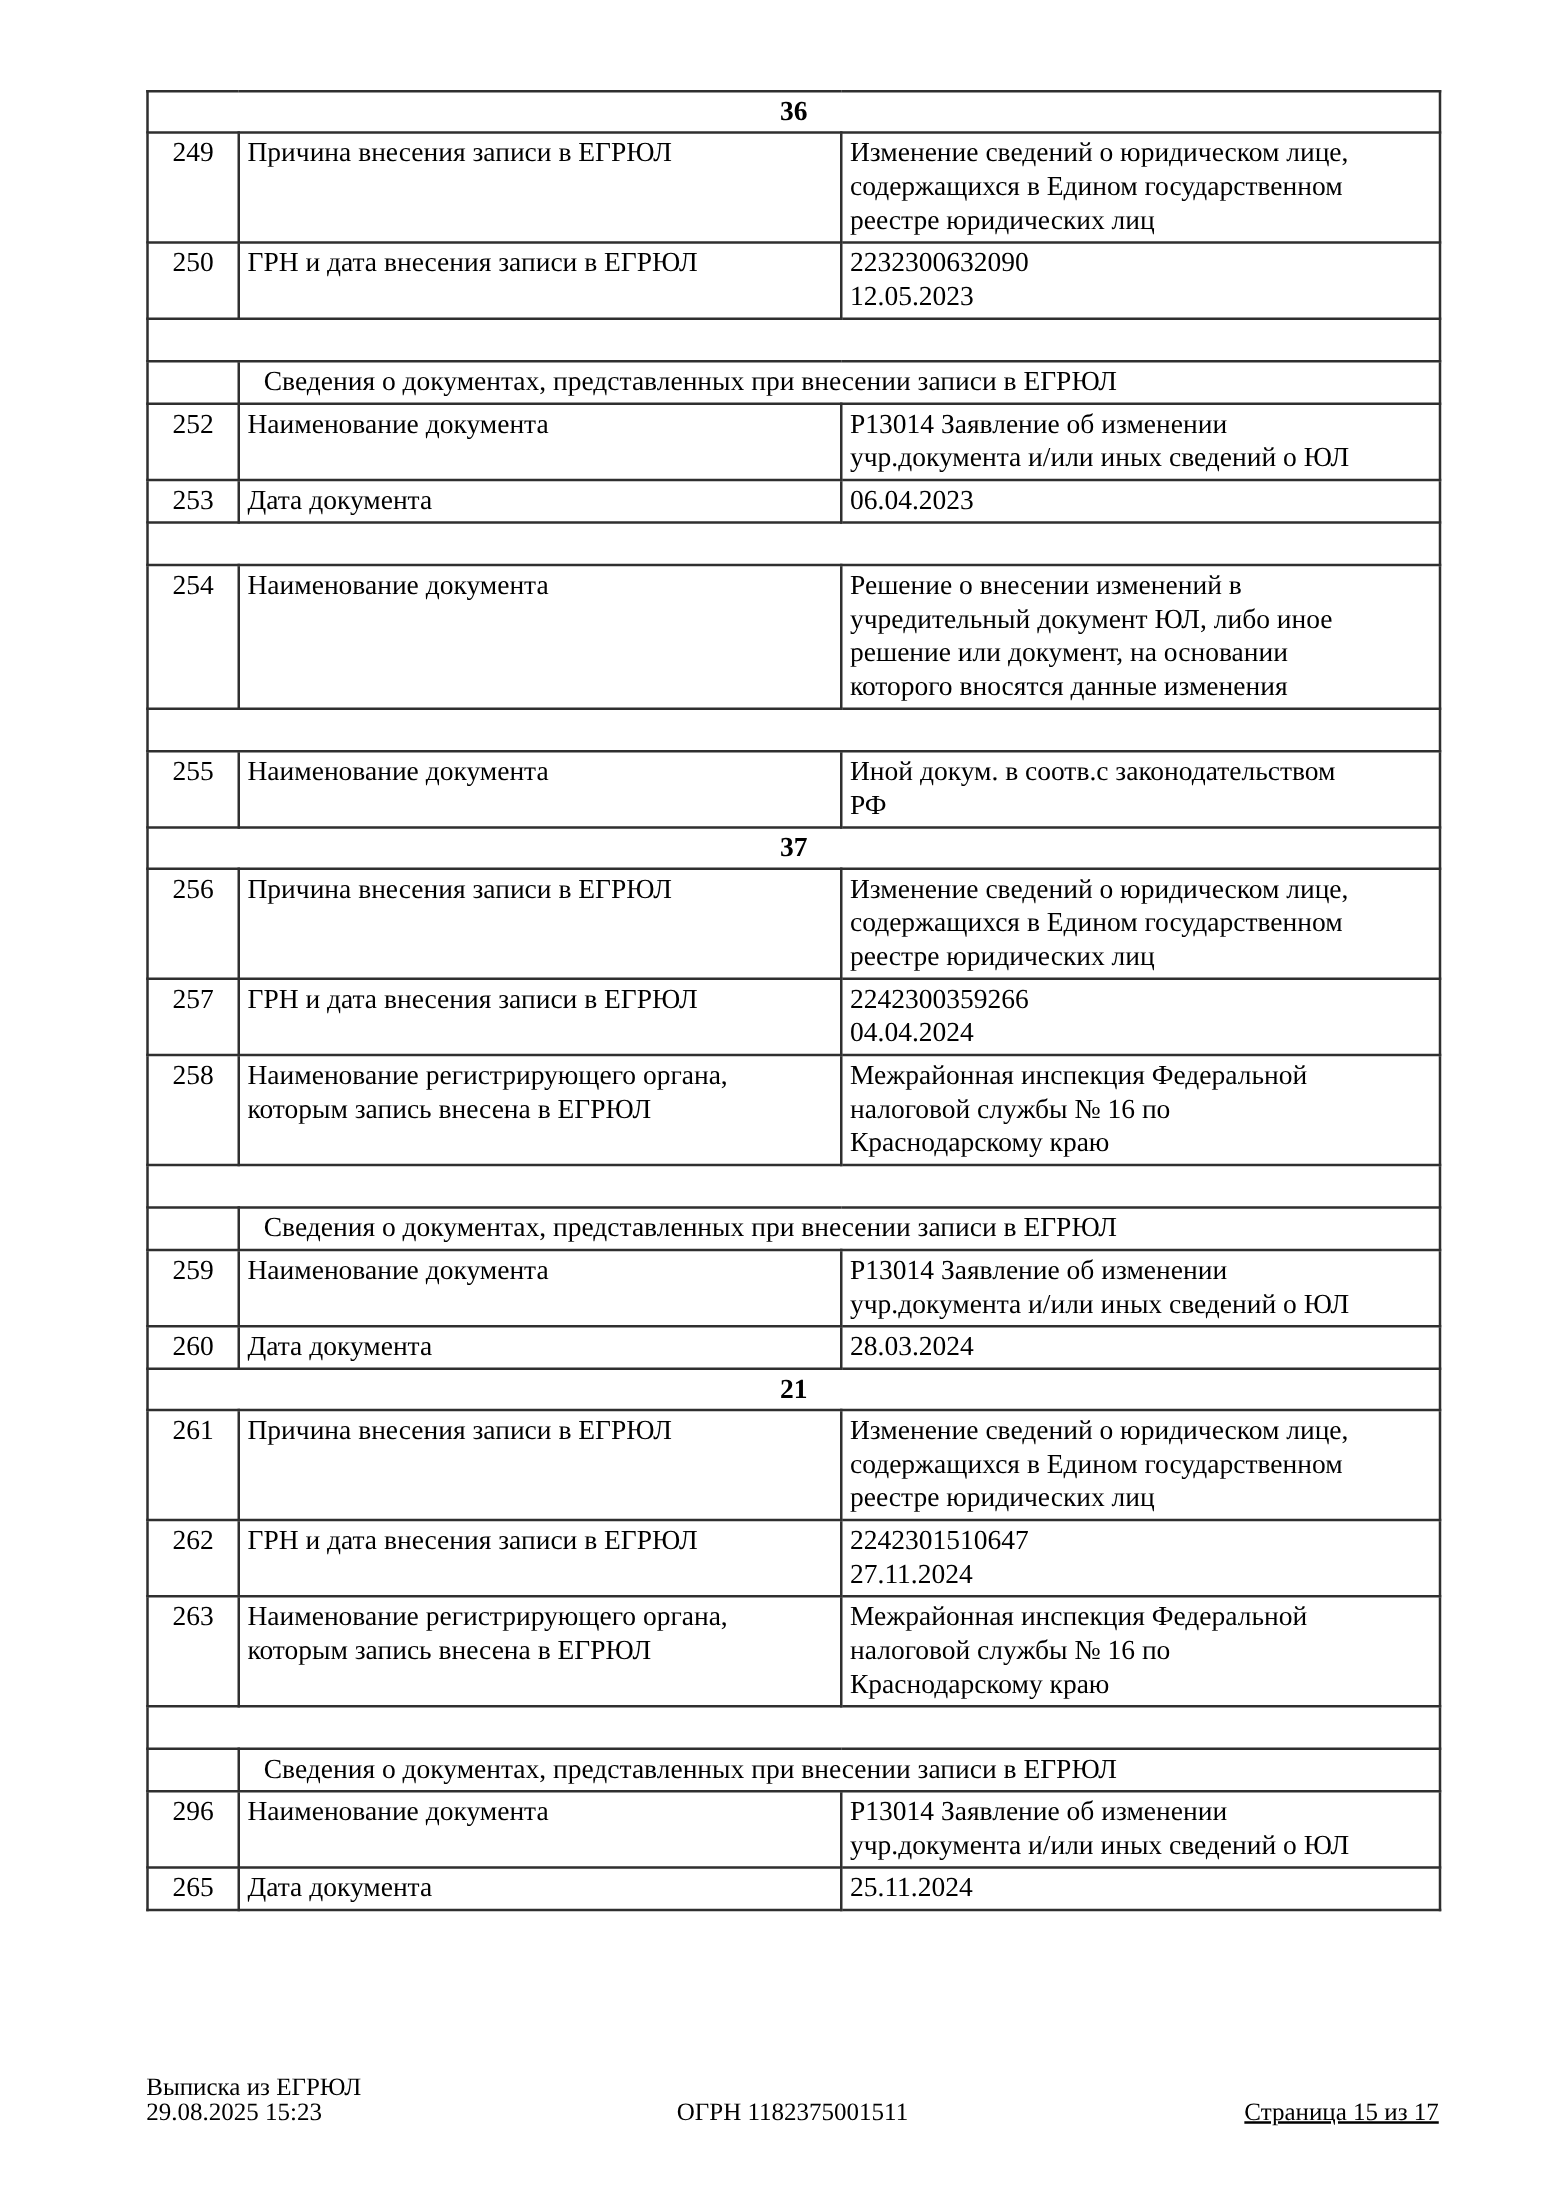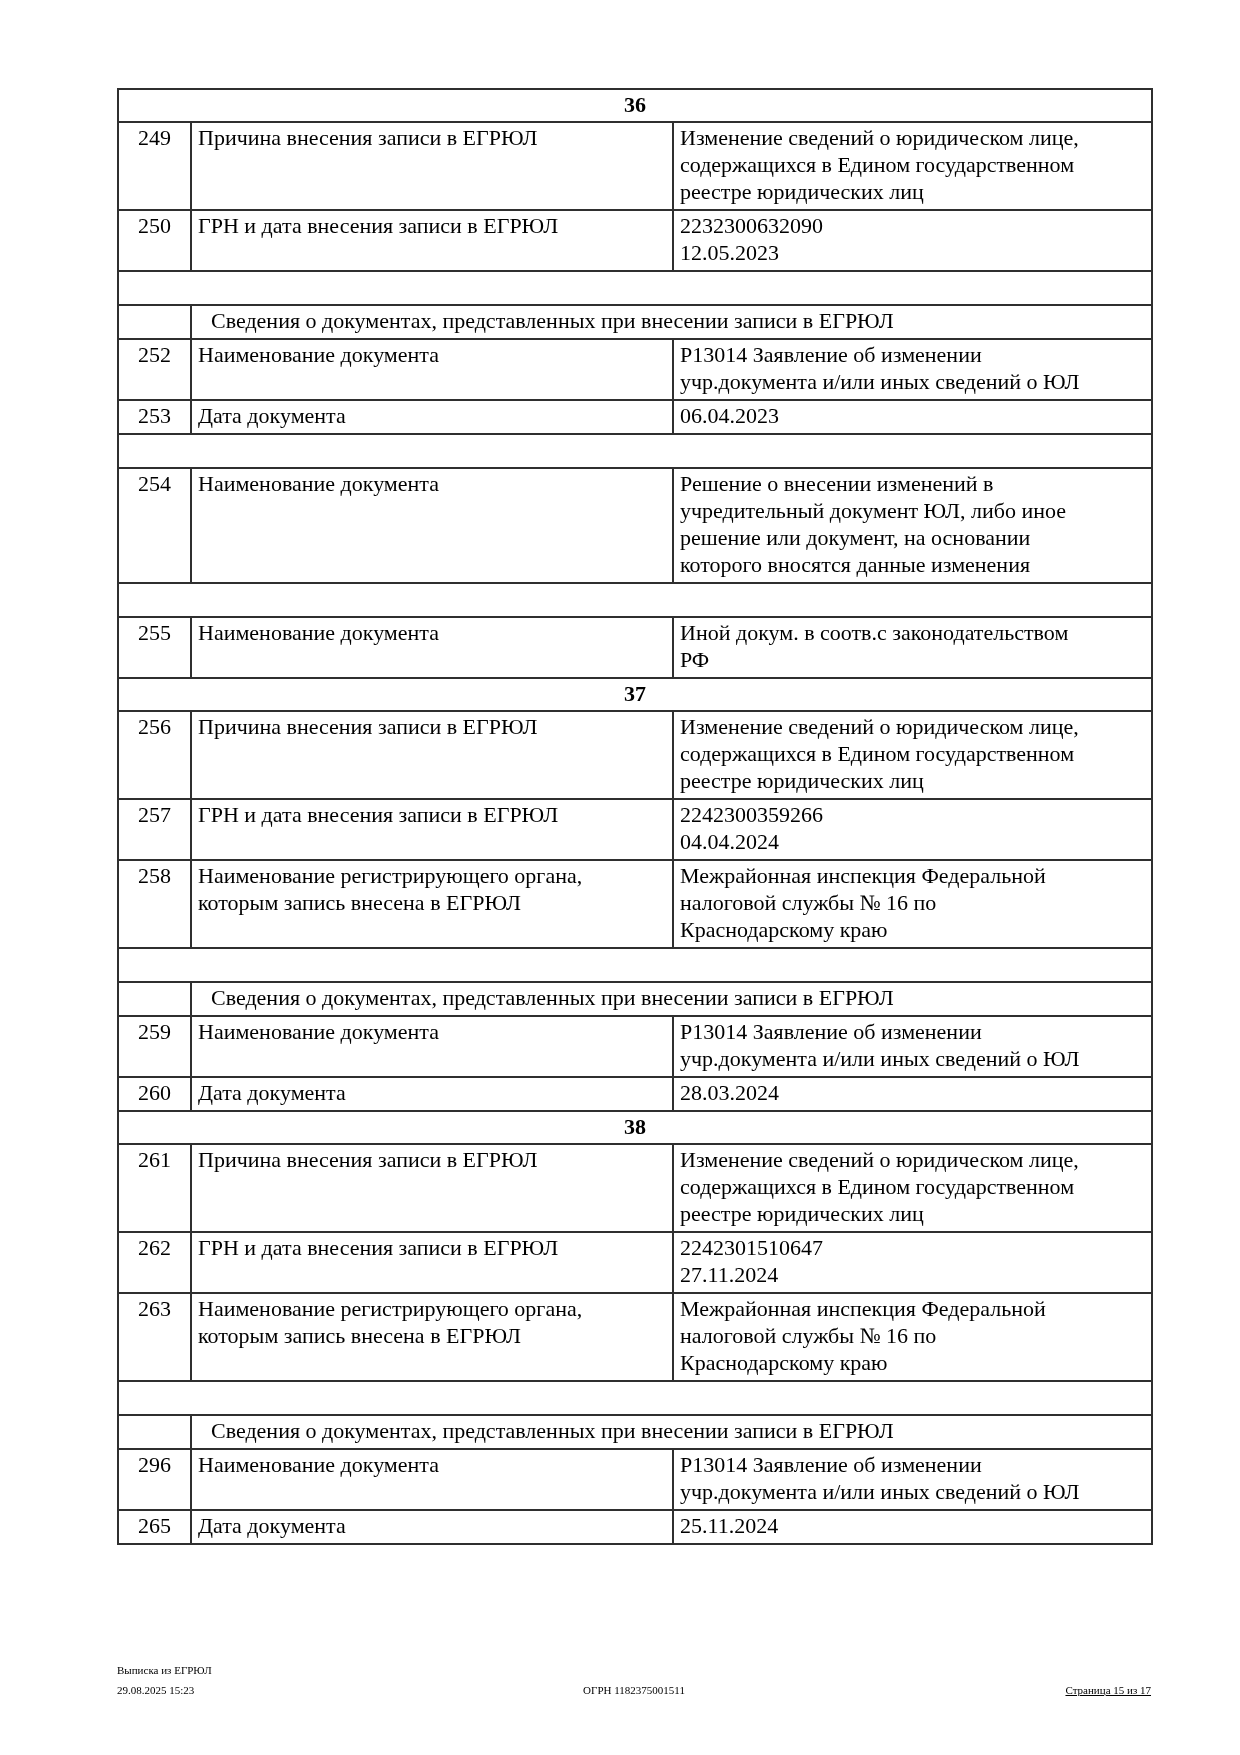--- a/index.html
+++ b/index.html
@@ -7,21 +7,21 @@
   body {
     width: 1240px; height: 1755px;
     position: relative;
     overflow: hidden;
     font-family: "Liberation Serif", "DejaVu Serif", serif;
     color: #000;
   }
   
   .doc-table {
     position: absolute;
-    left: 117px; top: 88px;
+    left: 117px; top: 72px;
     width: 1034px;
     border-collapse: collapse;
     table-layout: fixed;
     font-size: 22px;
     line-height: 27px;
   }
   .doc-table td {
     border: 2px solid #2f2f2f;
     vertical-align: top;
     padding: 1px 6px 4px 6px;
@@ -41,21 +41,21 @@
   }
   tr.row-spacer td { height: 34px; padding: 0; }
   td.c-subheader { padding-left: 19px; }
   
   .footer {
     position: absolute;
     left: 117px; top: 1660px;
     width: 1034px;
     display: flex;
     align-items: flex-end;
-    font-size: 11px;
+    font-size: 20px;
     line-height: 20px;
   }
   .f-left  { flex: 1 1 0; text-align: left; }
   .f-center{ flex: 1 1 0; text-align: center; }
   .f-right { flex: 1 1 0; text-align: right; text-decoration: underline; }
 </style>
 </head>
 <body>
 
 <table class="doc-table">
@@ -155,21 +155,21 @@
         <td class="c-name">Наименование документа</td>
         <td class="c-value">Р13014 Заявление об изменении
 учр.документа и/или иных сведений о ЮЛ</td>
       </tr>
       <tr class="row-record">
         <td class="c-num">260</td>
         <td class="c-name">Дата документа</td>
         <td class="c-value">28.03.2024</td>
       </tr>
       <tr class="row-section">
-        <td class="c-section" colspan="3">38</td>
+        <td class="c-section" colspan="3">21</td>
       </tr>
       <tr class="row-record">
         <td class="c-num">261</td>
         <td class="c-name">Причина внесения записи в ЕГРЮЛ</td>
         <td class="c-value">Изменение сведений о юридическом лице,
 содержащихся в Едином государственном
 реестре юридических лиц</td>
       </tr>
       <tr class="row-record">
         <td class="c-num">262</td>

